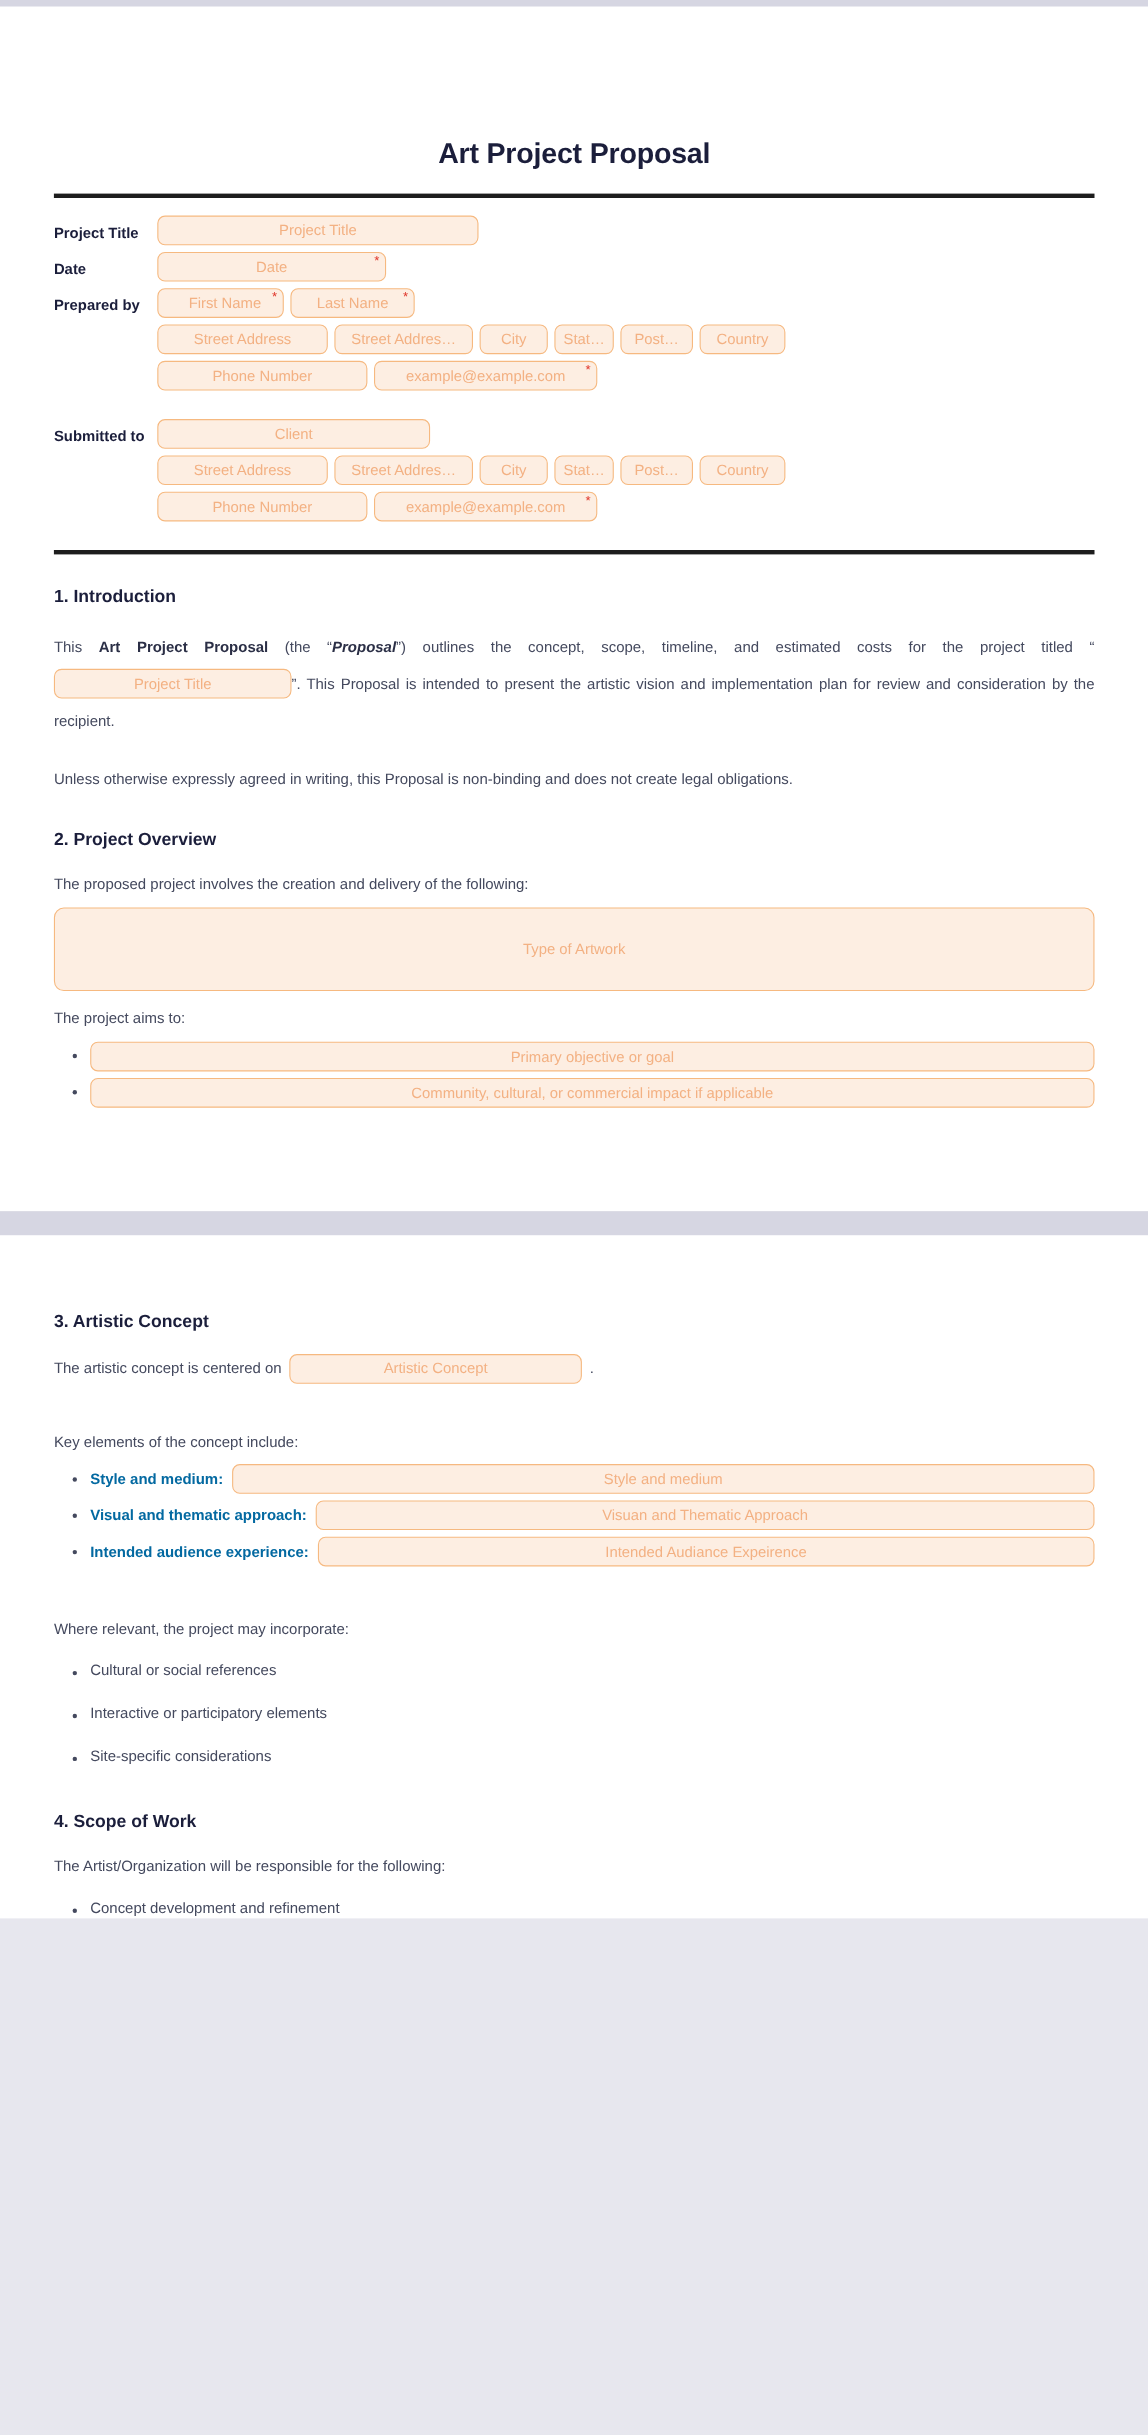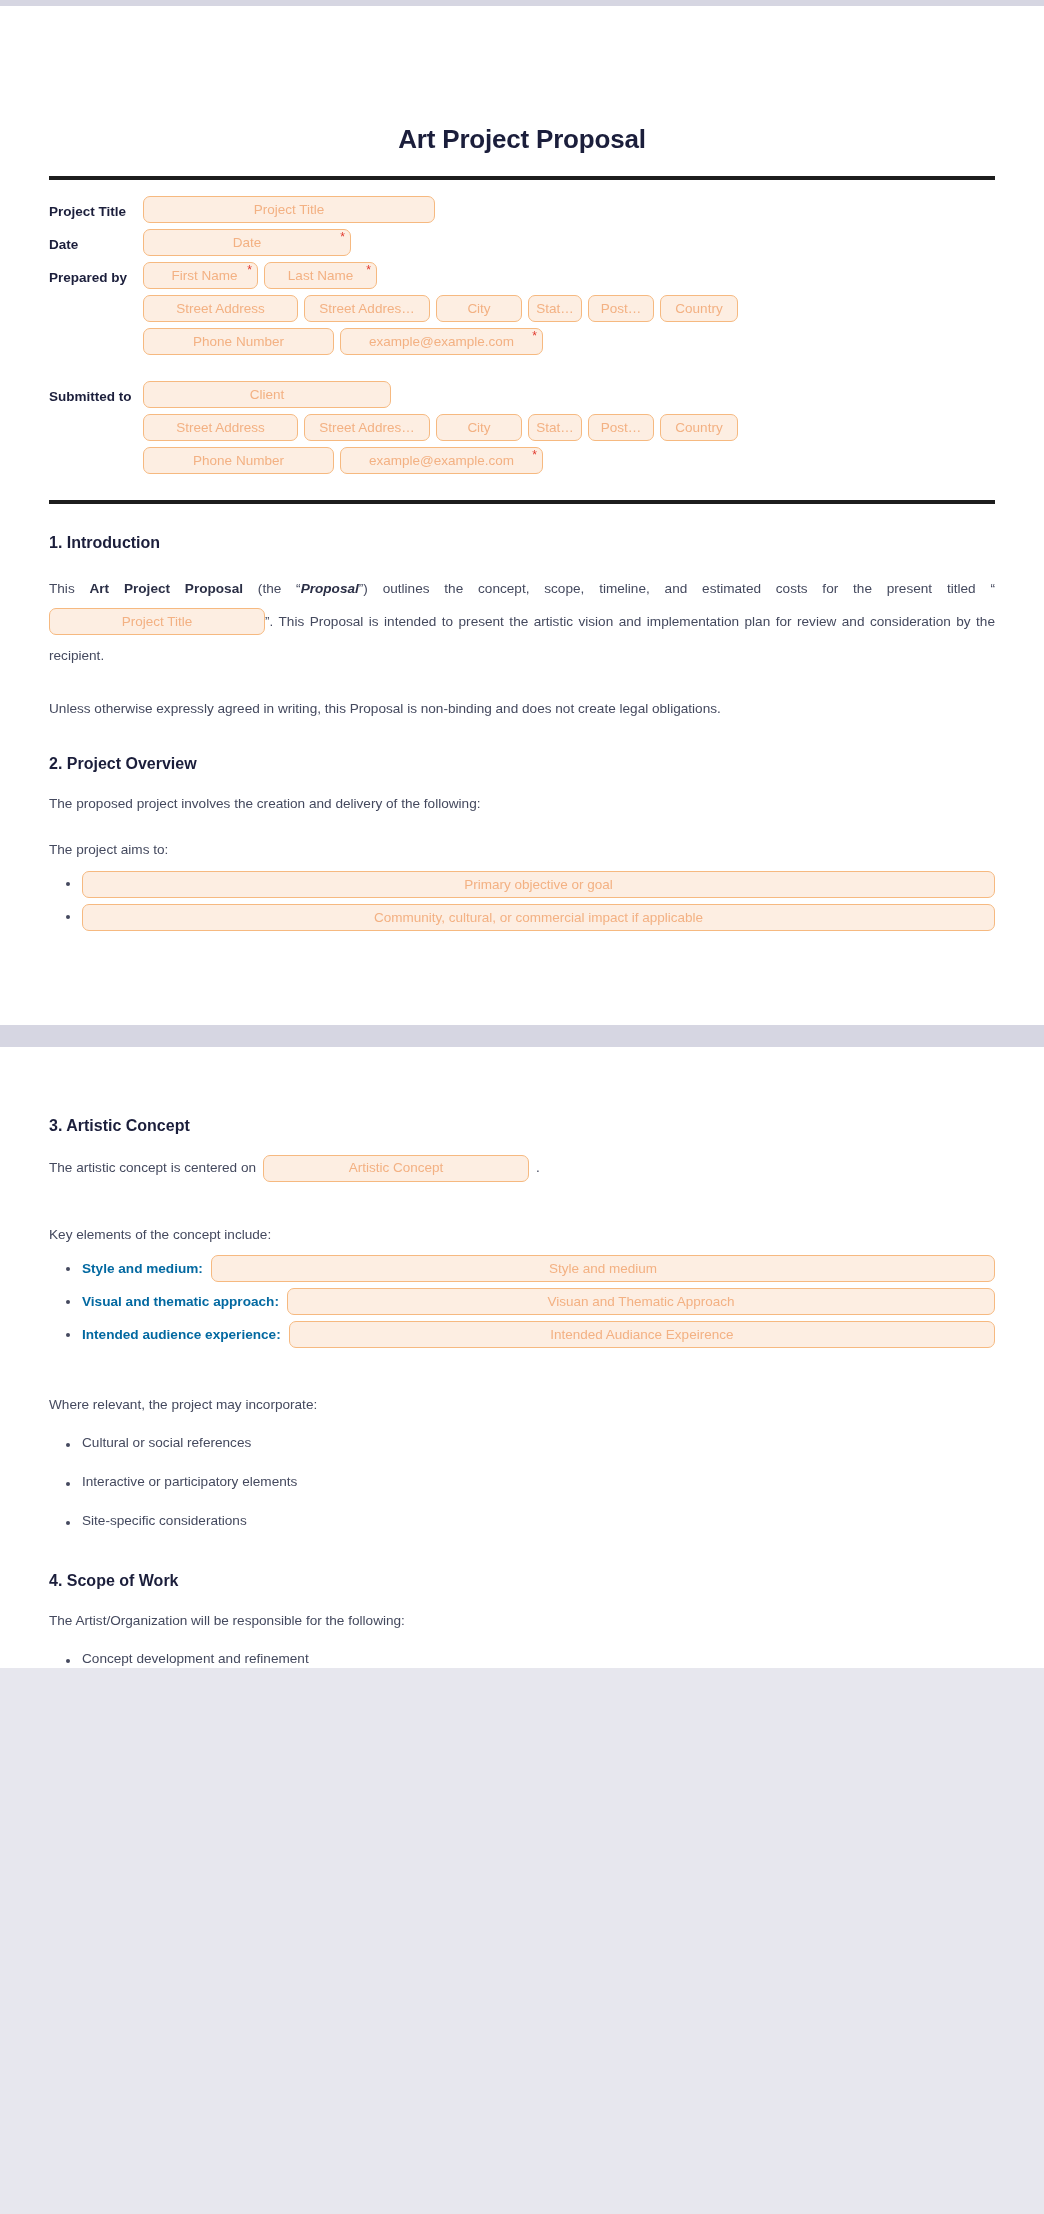--- a/index.html
+++ b/index.html
@@ -91,21 +91,21 @@
     color: #e03a2f;
     font-size: 12px;
     line-height: 1;
   }
   .w-title   { width: 292px; }
   .w-date    { width: 208px; }
   .w-first   { width: 115px; padding-left: 18px; }
   .w-last    { width: 113px; }
   .w-street  { width: 155px; }
   .w-street2 { width: 126px; }
-  .w-city    { width: 86px; }
+  .w-city    { width: 62px; }
   .w-state   { width: 54px; }
   .w-post    { width: 66px; }
   .w-country { width: 78px; }
   .w-phone   { width: 191px; }
   .w-email   { width: 203px; }
   .w-client  { width: 248px; }
 
   
   .section-head {
     font-size: 16px;
@@ -319,30 +319,33 @@
           </div>
         </div>
       </div>
 
     </div>
 
     <div class="rule-thick bottom"></div>
 
     <div class="sec-block">
       <div class="section-head">1. Introduction</div>
-      <p class="body"><span>This </span><span class="b">Art Project Proposal</span><span> (the “</span><span class="bi">Proposal</span><span>”) outlines the concept, scope, timeline, and estimated costs for the present titled “</span><span class="chip inline-chip" style="width:216px">
+      <p class="body"><span>This </span><span class="b">Art Project Proposal</span><span> (the “</span><span class="bi">Proposal</span><span>”) outlines the concept, scope, timeline, and estimated costs for the project titled “</span><span class="chip inline-chip" style="width:216px">
             <span>Project Title</span>
           </span><span>”. This Proposal is intended to present the artistic vision and implementation plan for review and consideration by the recipient.</span></p>
       <div class="spacer-20"></div>
       <p class="body">Unless otherwise expressly agreed in writing, this Proposal is non-binding and does not create legal obligations.</p>
     </div>
 
     <div class="sec-block">
       <div class="section-head">2. Project Overview</div>
       <p class="body tight">The proposed project involves the creation and delivery of the following:</p>
+      <div class="chip-area">
+        <span>Type of Artwork</span>
+      </div>
       <div style="height:14px"></div>
       <p class="body tight">The project aims to:</p>
       <ul class="bul">
         <li>
           <span class="chip grow">
             <span>Primary objective or goal</span>
           </span>
         </li>
         <li>
           <span class="chip grow">

